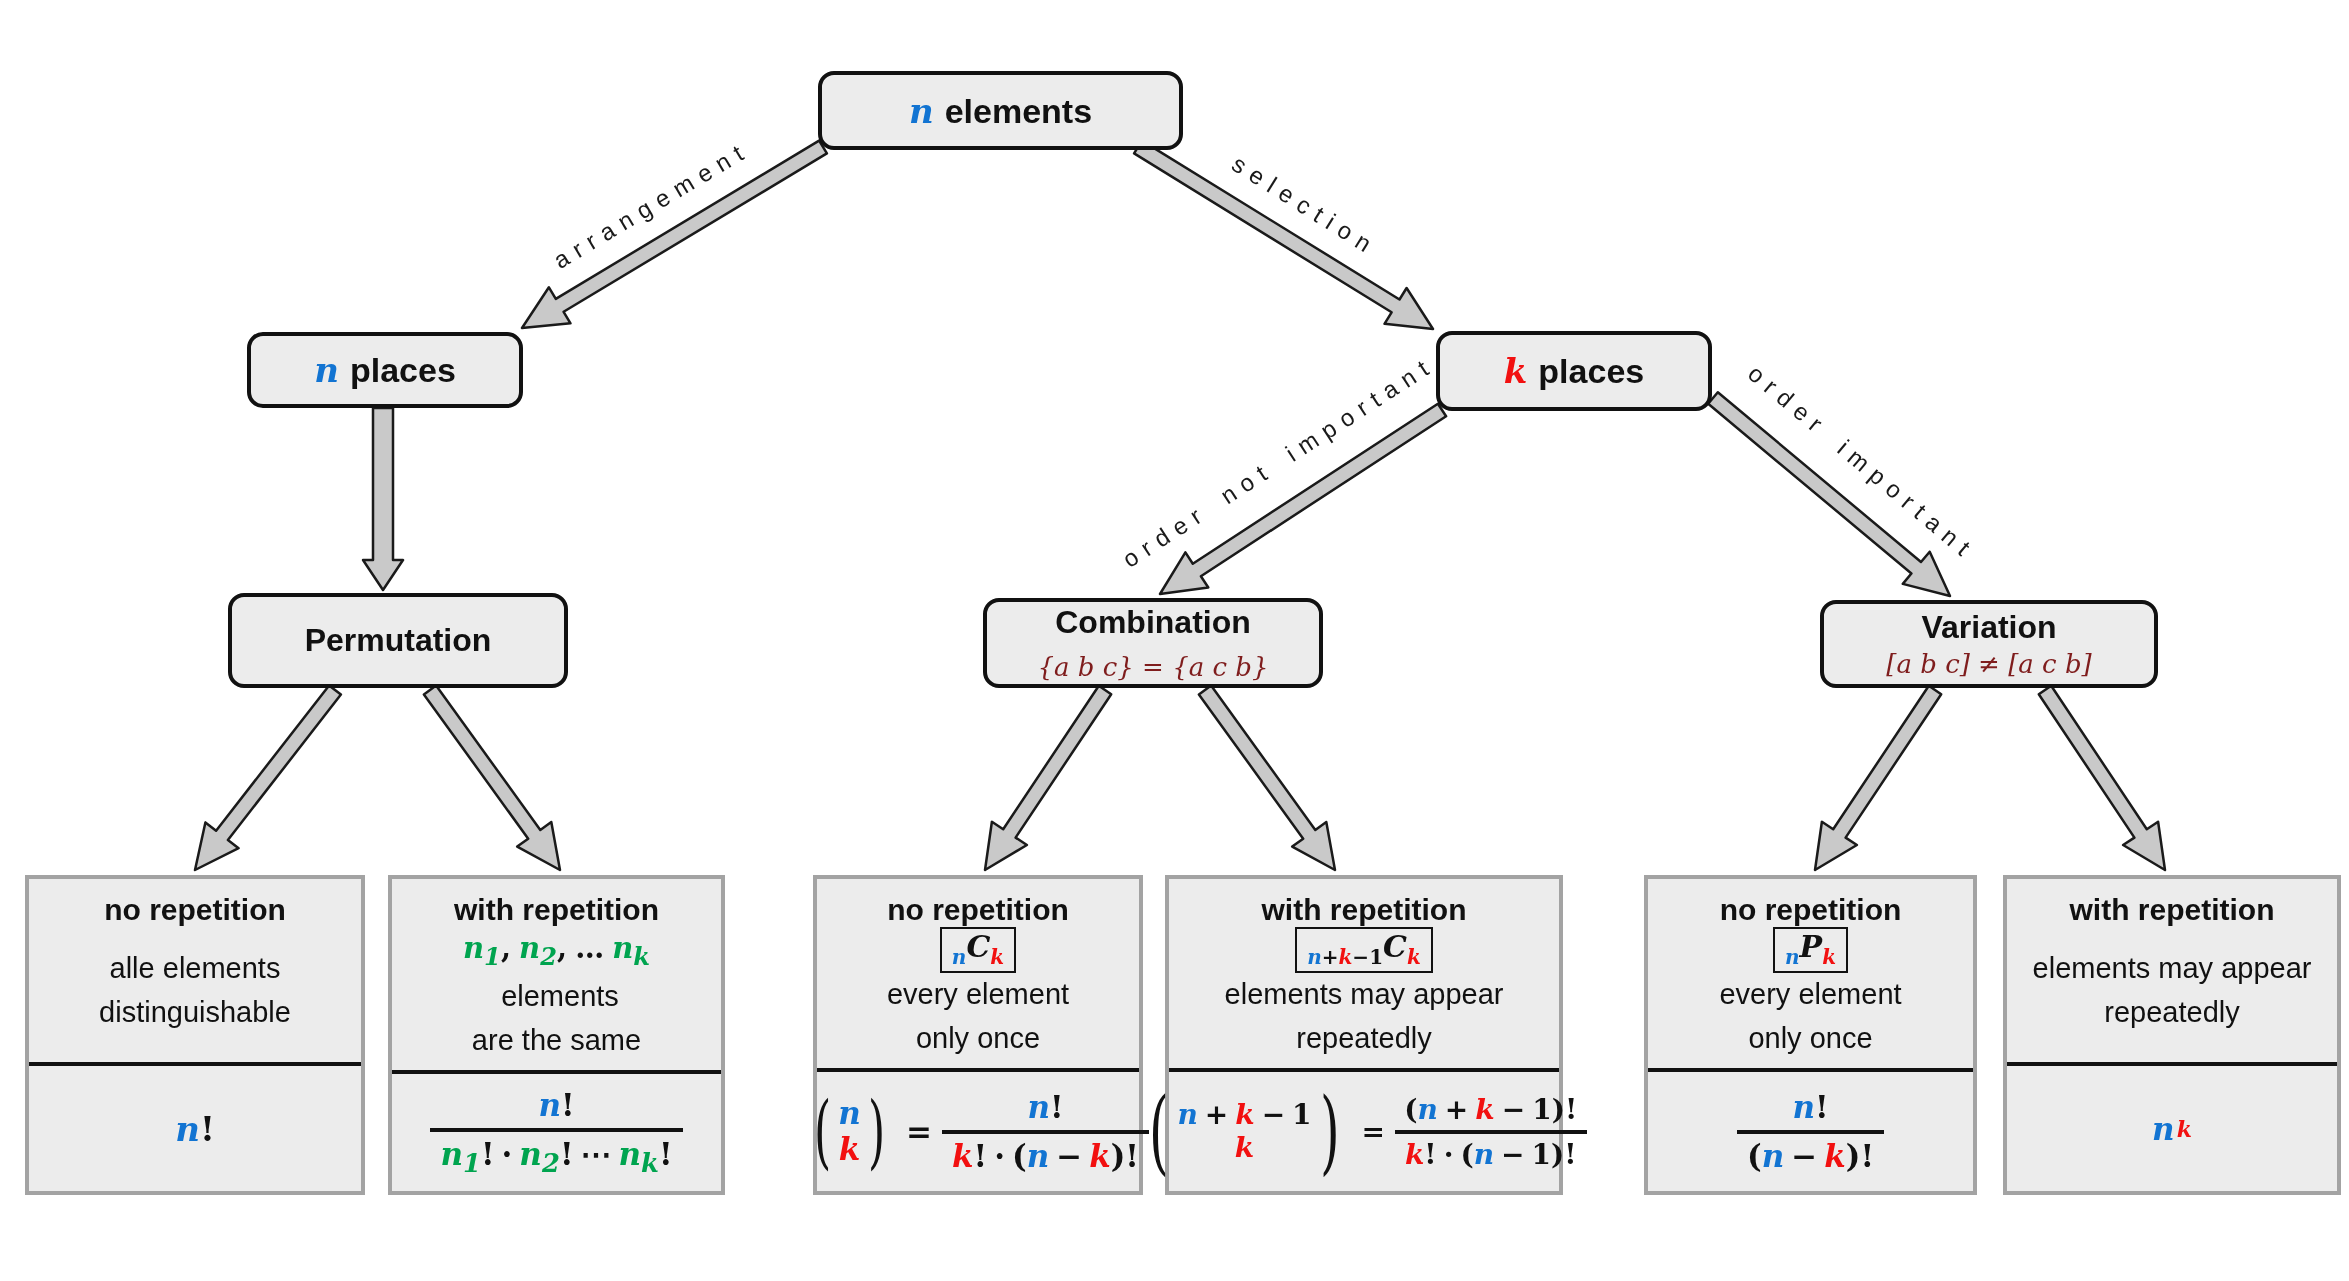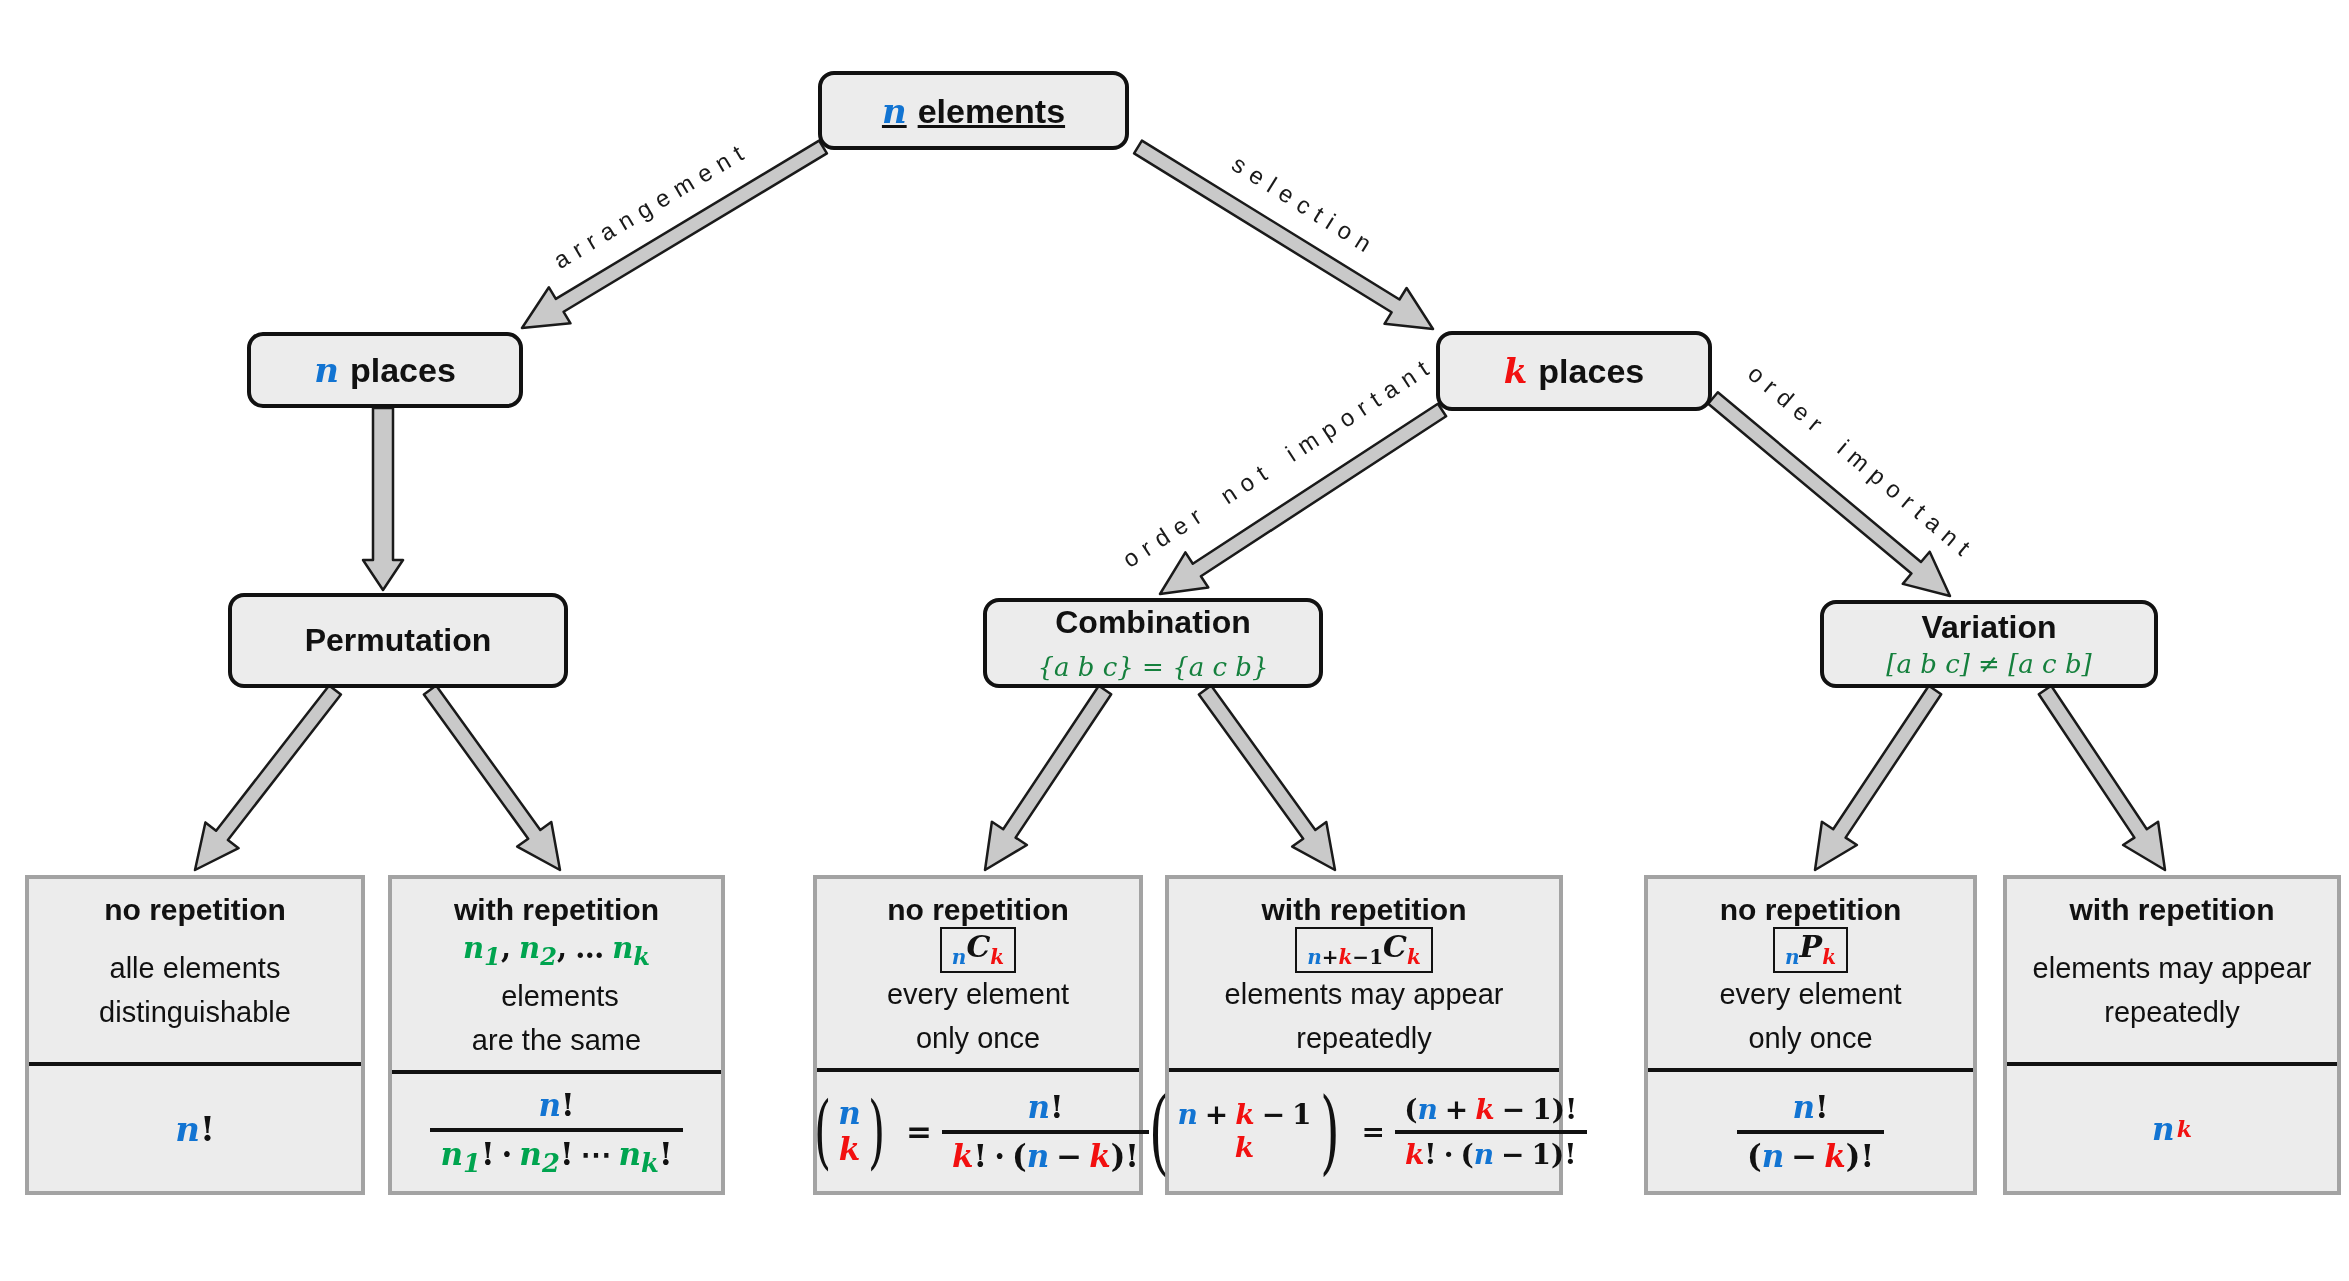--- a/index.html
+++ b/index.html
@@ -12,21 +12,21 @@
 
   
   .node{
     position:absolute;background:#ececec;border:4px solid #111;border-radius:16px;
     box-sizing:border-box;display:flex;flex-direction:column;align-items:center;justify-content:center;
   }
   .ntext{font-size:34px;font-weight:bold;white-space:nowrap;}
   .ntext .lbl{margin-left:11px;}
   .node .title{font-size:32px;font-weight:bold;line-height:1.15;}
   .node .example{
-    font-family:"DejaVu Serif",serif;font-style:italic;font-size:26px;margin-top:4px;color:#15803d;
+    font-family:"DejaVu Serif",serif;font-style:italic;font-size:26px;margin-top:4px;color:#7f1d1d;
   }
 
   
   .mi{font-family:"DejaVu Serif",serif;font-style:italic;font-weight:bold;}
   .mo{font-family:"DejaVu Serif",serif;font-weight:bold;font-style:normal;}
   .blue{color:#1274d2;} .red{color:#f21010;} .green{color:#00a44f;}
   .pad{margin:0 7px;}
   .padl{margin-left:7px;}
 
   
@@ -82,21 +82,21 @@
     <path class="arrow" d="M1198.9,694.4L1303.2,838.7L1292.2,846.6L1335.0,870.0L1326.3,822.0L1315.3,829.9L1211.1,685.6Z"></path>
     <path class="arrow" d="M1928.8,685.8L1833.2,829.2L1821.9,821.7L1815.0,870.0L1856.9,845.0L1845.6,837.6L1941.2,694.2Z"></path>
     <path class="arrow" d="M2038.8,694.2L2134.4,837.6L2123.1,845.0L2165.0,870.0L2158.1,821.7L2146.8,829.2L2051.2,685.8Z"></path>
   </svg>
 
   <div class="elabel" style="left:652px;top:205px;transform:translate(-50%,-50%) rotate(-31deg);">arrangement</div>
   <div class="elabel" style="left:1305px;top:206px;transform:translate(-50%,-50%) rotate(32deg);">selection</div>
   <div class="elabel" style="left:1279px;top:462px;transform:translate(-50%,-50%) rotate(-33deg);">order not important</div>
   <div class="elabel" style="left:1862px;top:463px;transform:translate(-50%,-50%) rotate(40deg);">order important</div>
 
-  <div class="node" style="left:818px;top:71px;width:311px;height:79px;text-decoration:underline;">
+  <div class="node" style="left:818px;top:71px;width:365px;height:79px;">
     <div class="ntext"><span class="mi blue">n</span><span class="lbl">elements</span></div>
   </div>
 
   <div class="node" style="left:247px;top:332px;width:276px;height:76px;">
     <div class="ntext"><span class="mi blue">n</span><span class="lbl">places</span></div>
   </div>
 
   <div class="node" style="left:1436px;top:331px;width:276px;height:80px;">
     <div class="ntext"><span class="mi red">k</span><span class="lbl">places</span></div>
   </div>

